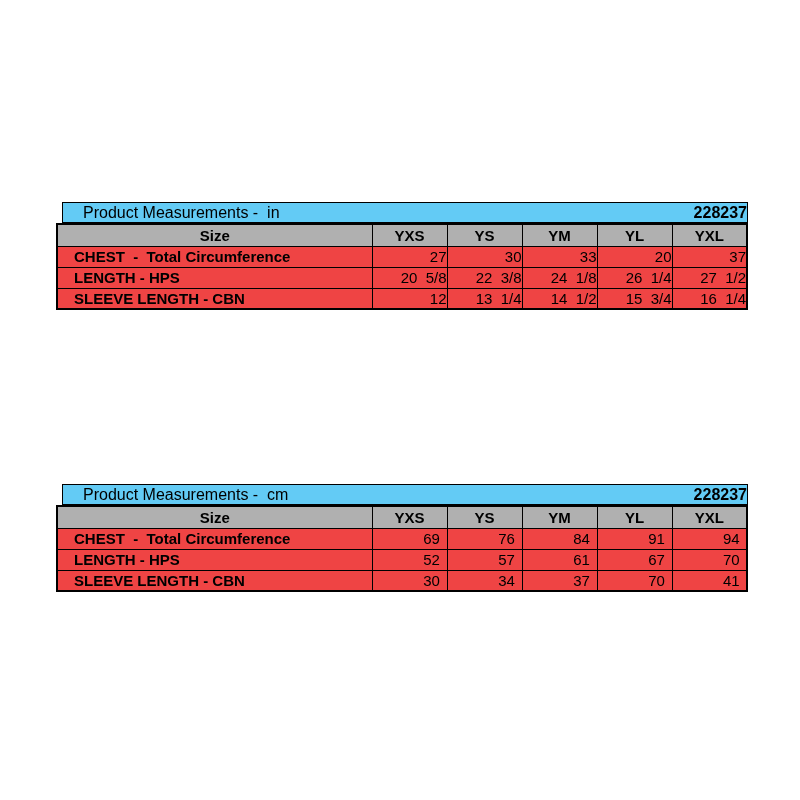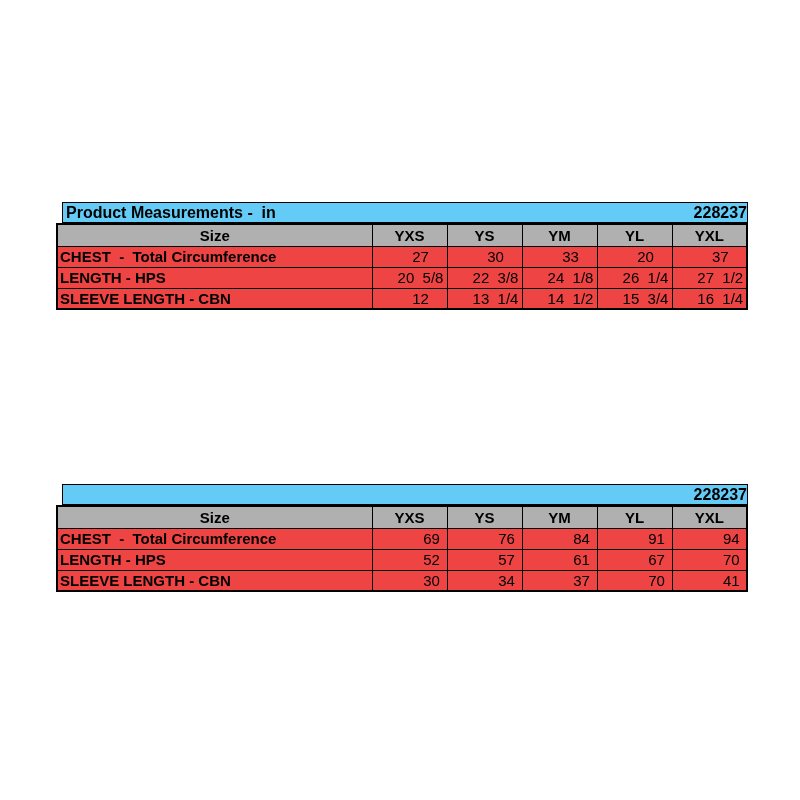--- a/index.html
+++ b/index.html
@@ -30,22 +30,22 @@
     height: 21px;
     margin-left: 6px;
     margin-right: -2px;
     background: var(--title-bg, #63CBF5);
     border: 1px solid #000;
     font-size: 16px;
     white-space: pre;
   }
   .title-left {
     width: 310px;
-    padding-left: 3px;
-    font-weight: bold;
+    padding-left: 20px;
+    font-weight: normal;
   }
   .title-right {
     flex: 1;
     text-align: right;
     font-weight: bold;
   }
 
   table {
     width: 690px;
     border-collapse: collapse;
@@ -63,23 +63,23 @@
   th {
     height: 22px;
     background: var(--header-bg, #B0B0B0);
     font-weight: bold;
     text-align: center;
   }
   td { height: 21px; padding-left: 44px; }
   td.label {
     font-weight: bold;
     text-align: left;
-    padding-left: 2px;
+    padding-left: 16px;
   }
-  .vals-left td.val { text-align: center; padding-left: 22px; }
+  .vals-left td.val { text-align: right; padding-left: 22px; }
   .vals-center td.val { text-align: center; }
 </style>
 </head>
 <body>
 
 <div class="sheet">
 
   <section class="meas-table" id="table-in">
     <div class="title-row" style="background: rgb(99, 203, 245);">
       <div class="title-left">Product Measurements -  in</div>
@@ -128,20 +128,21 @@
           <td class="val">14  1/2</td>
           <td class="val">15  3/4</td>
           <td class="val">16  1/4</td>
         </tr>
       </tbody>
     </table>
   </section>
 
   <section class="meas-table" id="table-cm">
     <div class="title-row" style="background: rgb(99, 203, 245);">
+      <div class="title-left">Product Measurements -  cm</div>
       <div class="title-right">228237</div>
     </div>
     <table class="vals-center">
       <colgroup>
         <col style="width:315px">
           <col style="width:75px">
           <col style="width:75px">
         <col style="width:75px">
           <col style="width:75px">
           <col style="width:75px">

